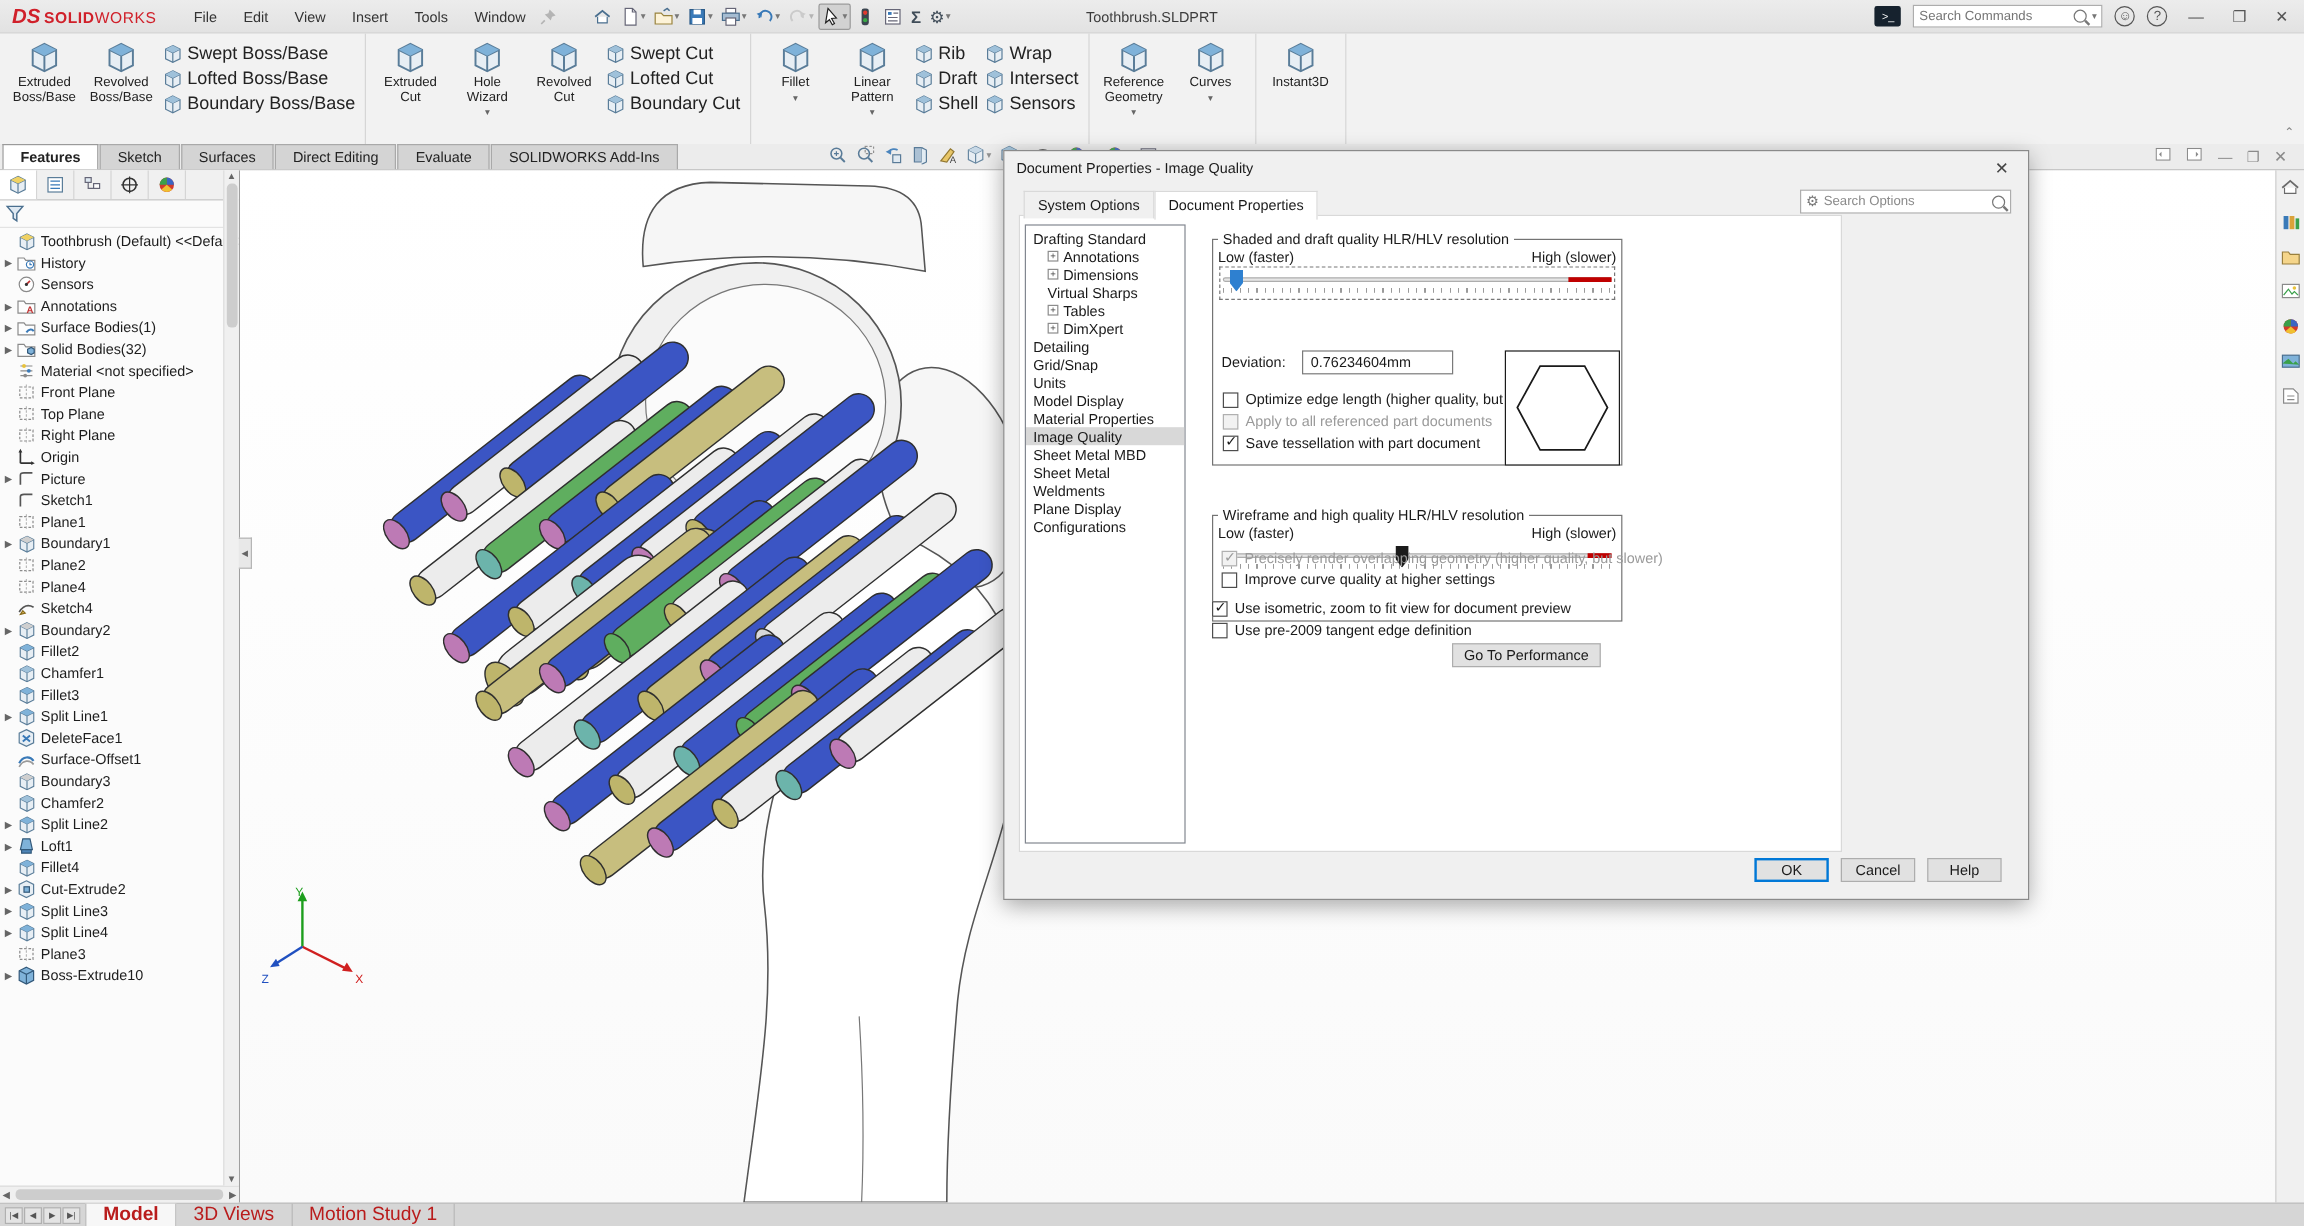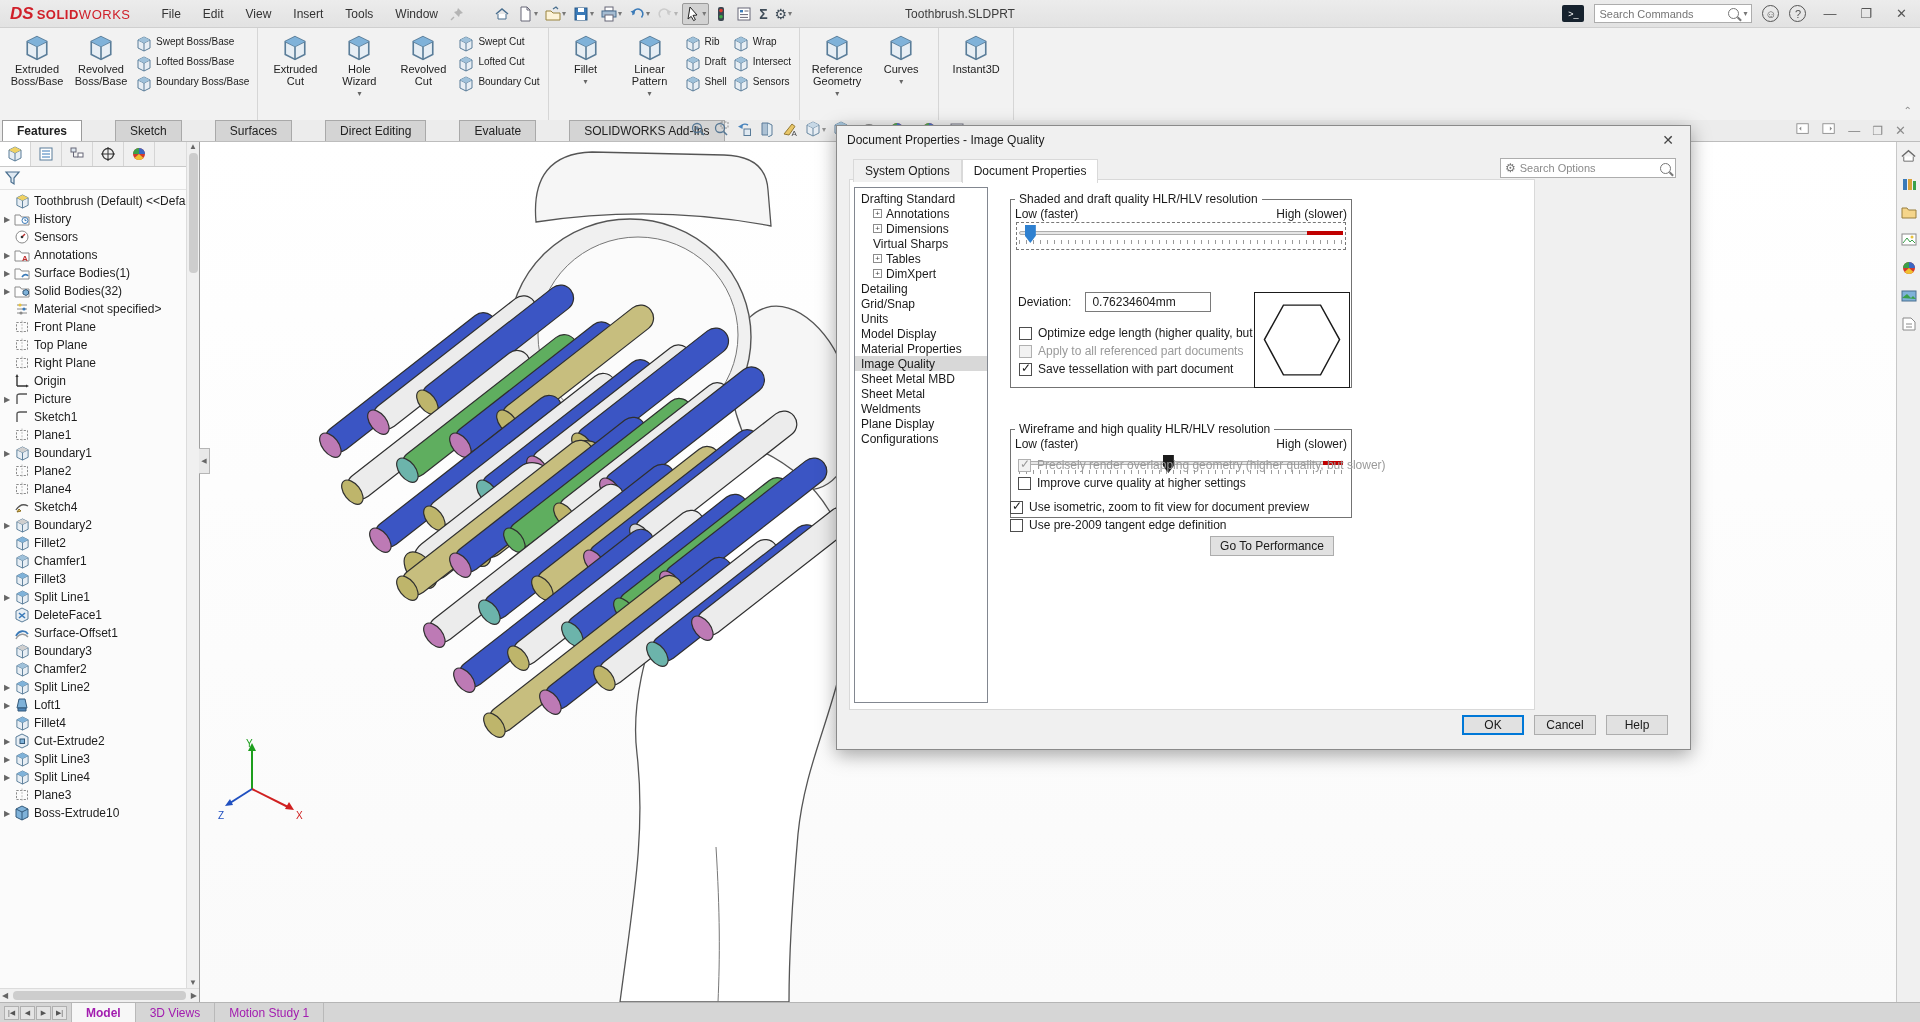--- a/index.html
+++ b/index.html
@@ -28,21 +28,21 @@
   .mag::after{content:"";position:absolute;width:5px;height:1.6px;background:#777;transform:rotate(45deg);left:8px;top:9px;}
   .winbtn{font-size:13px;color:#555;padding:2px 7px;}
   .circle-ic{width:17px;height:17px;border:1.4px solid #555;border-radius:50%;display:flex;align-items:center;justify-content:center;font-size:11px;color:#555;}
   
   #ribbon{height:92px;background:#f2f2f2;display:flex;align-items:stretch;position:relative;}
   .rgroup{display:flex;align-items:flex-start;padding:4px 8px 2px 8px;border-right:1px solid #d6d6d6;gap:6px;}
   .bigbtn{width:58px;display:flex;flex-direction:column;align-items:center;text-align:center;font-size:11px;color:#222;padding-top:3px;position:relative;}
   .bigbtn .lbl{line-height:12px;margin-top:2px;}
   .bigbtn .drop{font-size:8px;color:#666;margin-top:2px;}
   .smallcol{display:flex;flex-direction:column;gap:4px;padding-top:4px;}
-  .smallbtn{display:flex;align-items:flex-start;gap:4px;font-size:10px;color:#222;white-space:nowrap;}
+  .smallbtn{display:flex;align-items:flex-end;gap:4px;font-size:15px;color:#222;white-space:nowrap;}
   #ribbon-collapse{position:absolute;right:8px;bottom:4px;font-size:10px;color:#888;}
   
   #tabrow{height:22px;background:#ececec;display:flex;align-items:flex-end;position:relative;border-bottom:1px solid #bdbdbd;}
   .rtab{font-size:12px;padding:3px 14px;background:#d4d4d4;border:1px solid #a9a9a9;border-bottom:none;color:#222;margin-right:1px;}
   .rtab.active{background:#fff;font-weight:bold;border-color:#9a9a9a;}
   #headsup{position:absolute;left:690px;top:1px;display:flex;align-items:center;gap:7px;}
   .hbtn{display:flex;align-items:center;gap:1px;opacity:.9;}
   .hbtn .arr{font-size:8px;color:#888;}
   #doc-controls{position:absolute;right:14px;top:2px;display:flex;gap:12px;align-items:center;color:#8a8a8a;font-size:12px;}
   
@@ -64,21 +64,21 @@
   .hscroll .thumbh{height:9px;flex:1;background:#cdcdcd;border-radius:4px;margin:0 3px;}
   #fp-flyout{position:absolute;left:199px;top:306px;width:11px;height:26px;background:#e8e8e8;border:1px solid #b5b5b5;border-left:none;display:flex;align-items:center;justify-content:center;font-size:7px;color:#666;z-index:5;}
   
   #viewport{flex:1;background:linear-gradient(#ffffff,#fafafa);position:relative;overflow:hidden;}
   
   #taskpane{width:24px;background:#f0f0f0;border-left:1px solid #c8c8c8;display:flex;flex-direction:column;align-items:center;padding-top:5px;gap:8px;}
   
   #bottombar{height:20px;background:#d6d6d6;display:flex;align-items:stretch;border-top:1px solid #b5b5b5;}
   #bb-nav{display:flex;align-items:center;gap:1px;padding:0 4px;}
   #bb-nav span{width:15px;height:14px;background:#e4e4e4;border:1px solid #b0b0b0;font-size:7px;color:#555;display:flex;align-items:center;justify-content:center;}
-  .btab{font-size:12px;padding:2px 14px;color:#a21caf;display:flex;align-items:center;border-right:1px solid #b9b9b9;}
+  .btab{font-size:16px;padding:2px 14px;color:#b91c1c;display:flex;align-items:center;border-right:1px solid #b9b9b9;}
   .btab.active{background:#f7f7f7;font-weight:bold;border-left:1px solid #b9b9b9;}
   
   #dialog{position:absolute;left:836px;top:125px;width:855px;height:625px;background:#f0f0f0;border:1px solid #8a8a8a;box-shadow:0 5px 18px rgba(0,0,0,.35);z-index:60;}
   #dlg-title{height:28px;display:flex;align-items:center;padding:0 10px;font-size:12px;color:#1a1a1a;}
   #dlg-close{margin-left:auto;font-size:14px;color:#444;padding:0 6px;}
   #dlg-tabs{position:absolute;left:16px;top:33px;display:flex;z-index:3;}
   .dtab{font-size:12px;padding:4px 11px;background:#f0f0f0;border:1px solid #d9d9d9;border-bottom:none;color:#1a1a1a;}
   .dtab.active{background:#fff;position:relative;margin-bottom:-1px;padding-bottom:5px;}
   #dlg-search{position:absolute;right:14px;top:32px;width:176px;height:20px;background:#fff;border:1px solid #adadad;display:flex;align-items:center;padding:0 4px;gap:4px;font-size:11px;color:#8a8a8a;}
   #dlg-search .gear{font-size:12px;color:#777;}
@@ -427,21 +427,21 @@
           <path d="M2 4l6 3 6-3M8 7v8" fill="none" stroke="#5a7d99"></path>
           <path d="M8 1 14 4 8 7 2 4z" fill="#7fb2d9"></path>
         </svg>
         <div class="lbl">Instant3D</div>
       </div>
     </div>
     <span id="ribbon-collapse">⌃</span>
 </div>
 
 <div id="tabrow">
-  <div id="rtabs" style="display:flex;align-items:flex-end;margin-left:2px;gap:32px;">
+  <div id="rtabs" style="display:flex;align-items:flex-end;margin-left:2px;">
       <span class="rtab active">Features</span>
       <span class="rtab">Sketch</span>
       <span class="rtab">Surfaces</span>
       <span class="rtab">Direct Editing</span>
       <span class="rtab">Evaluate</span>
       <span class="rtab">SOLIDWORKS Add-Ins</span>
     </div>
   <div id="headsup">
       <span class="hbtn">
         <svg width="16" height="16" viewBox="0 0 16 16">

